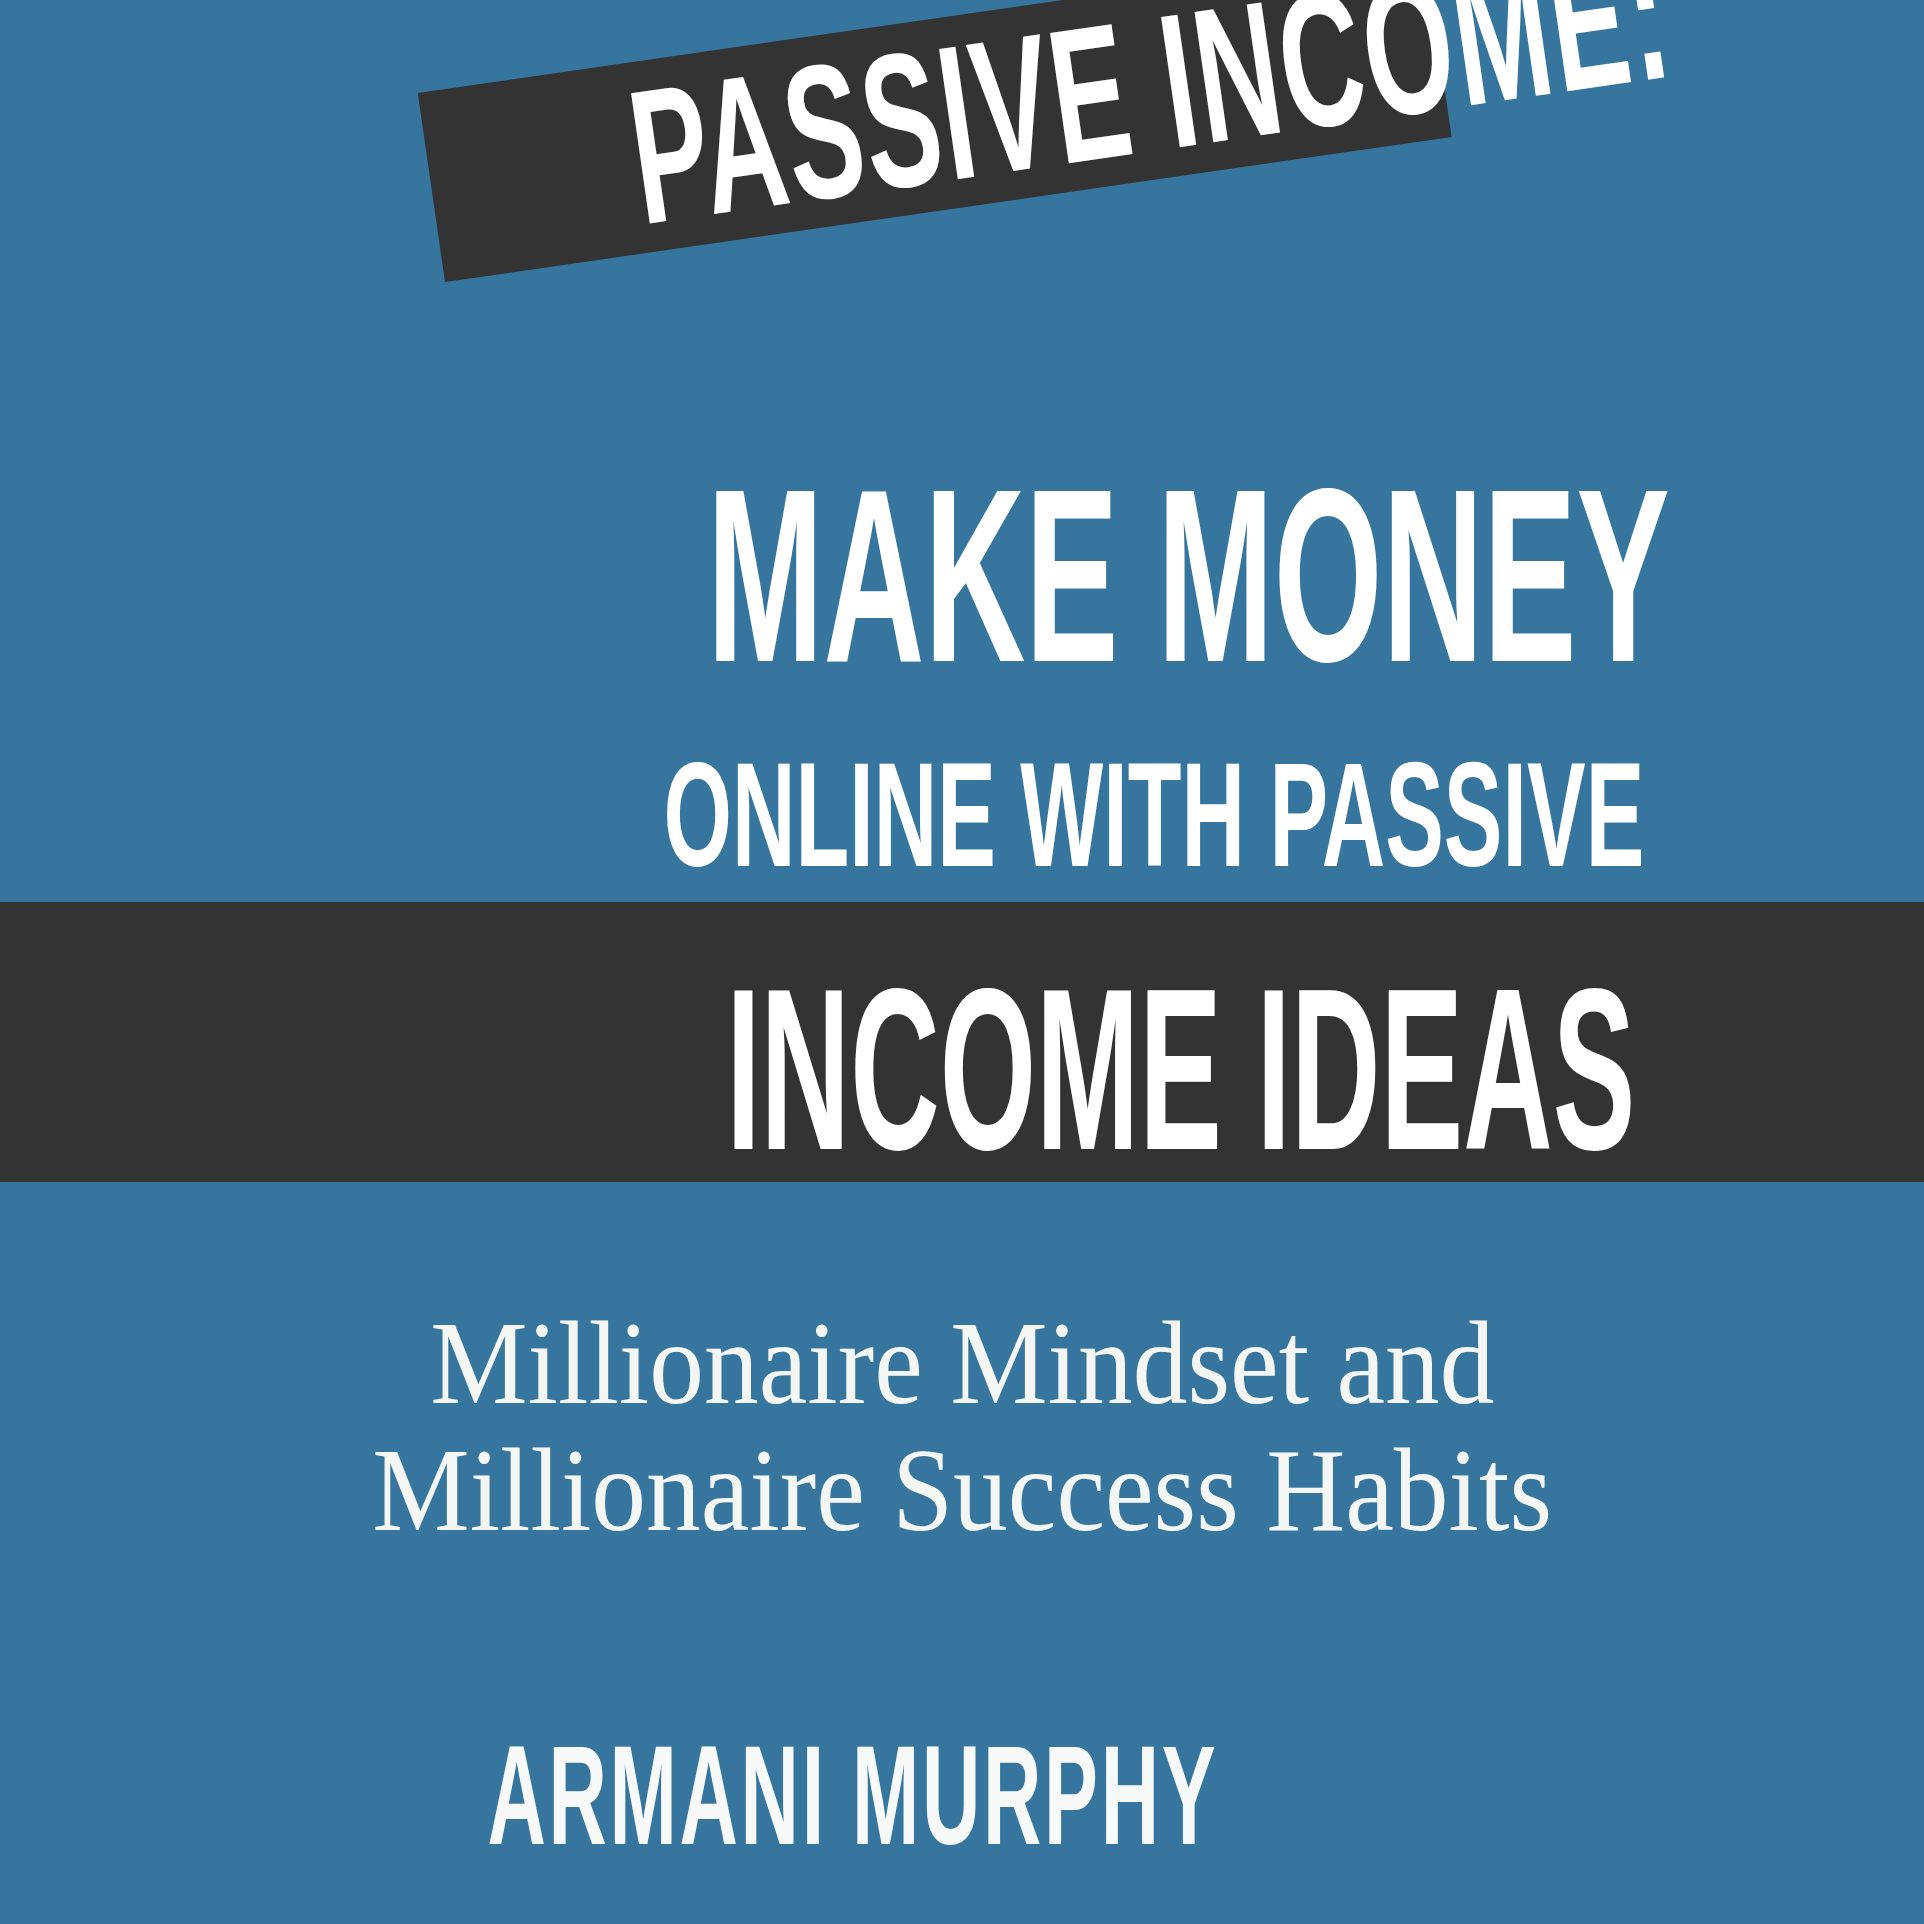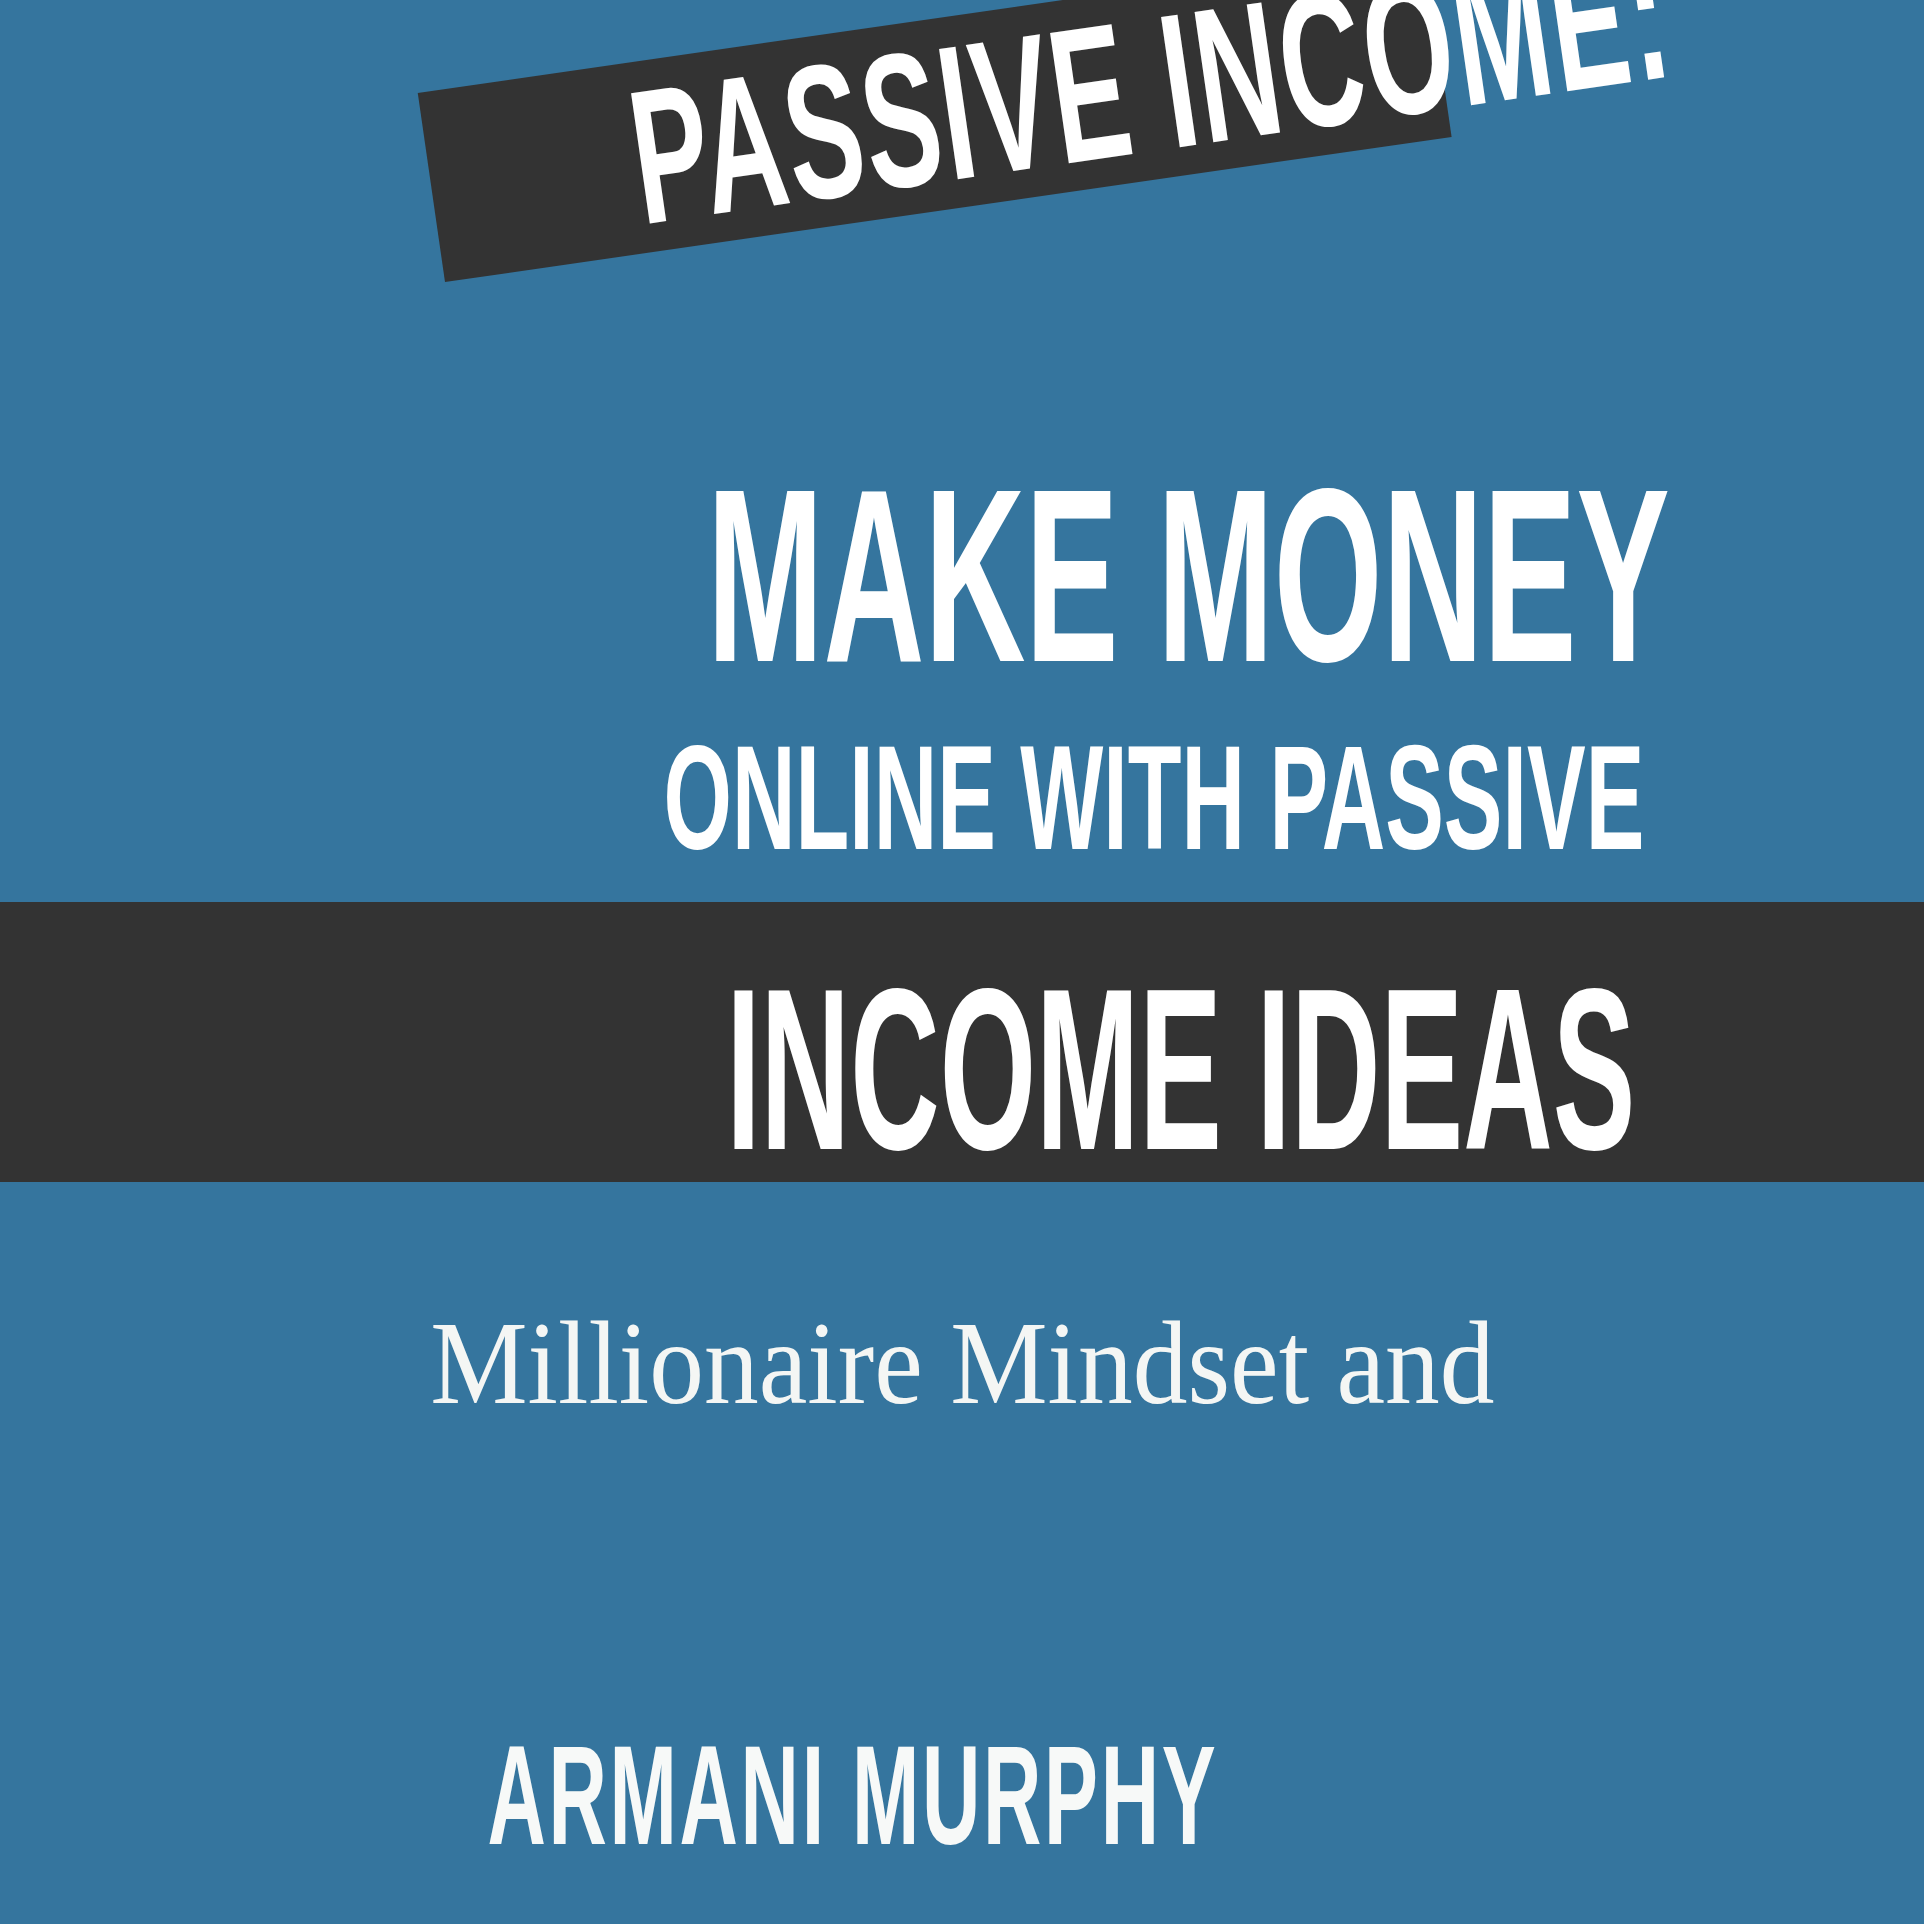--- a/index.html
+++ b/index.html
@@ -62,21 +62,21 @@
     line-height: 1;
   }
   .title-line span {
     display: inline-block;
     transform-origin: 50% 50%;
   }
 
   #title-line-1 { top: 403px; font-size: 345px; text-align: center; }
   #title-line-1 span { transform: scaleX(0.405) scaleY(0.715); }
 
-  #title-line-2 { top: 694px; font-size: 207px; }
+  #title-line-2 { top: 711px; font-size: 207px; }
   #title-line-2 span { transform: scaleX(0.425) scaleY(0.715); }
 
   #title-line-3 { top: 909px; font-size: 322px; }
   #title-line-3 span { transform: scaleX(0.385) scaleY(0.715); }
 
   
   .mid-band {
     position: absolute;
     left: 0;
     top: 902px;
@@ -148,19 +148,22 @@
   </div>
 
   <div class="title-line" id="title-line-3">
     <span>INCOME IDEAS</span>
   </div>
 
   <div class="subtitle" id="subtitle-line-1">
     <span>Millionaire Mindset and</span>
   </div>
 
+  <div class="subtitle" id="subtitle-line-2">
+    <span>Millionaire Success Habits</span>
+  </div>
 
   <div id="author">
     <span>ARMANI MURPHY</span>
   </div>
 
 </div>
 
 
 </body></html>

